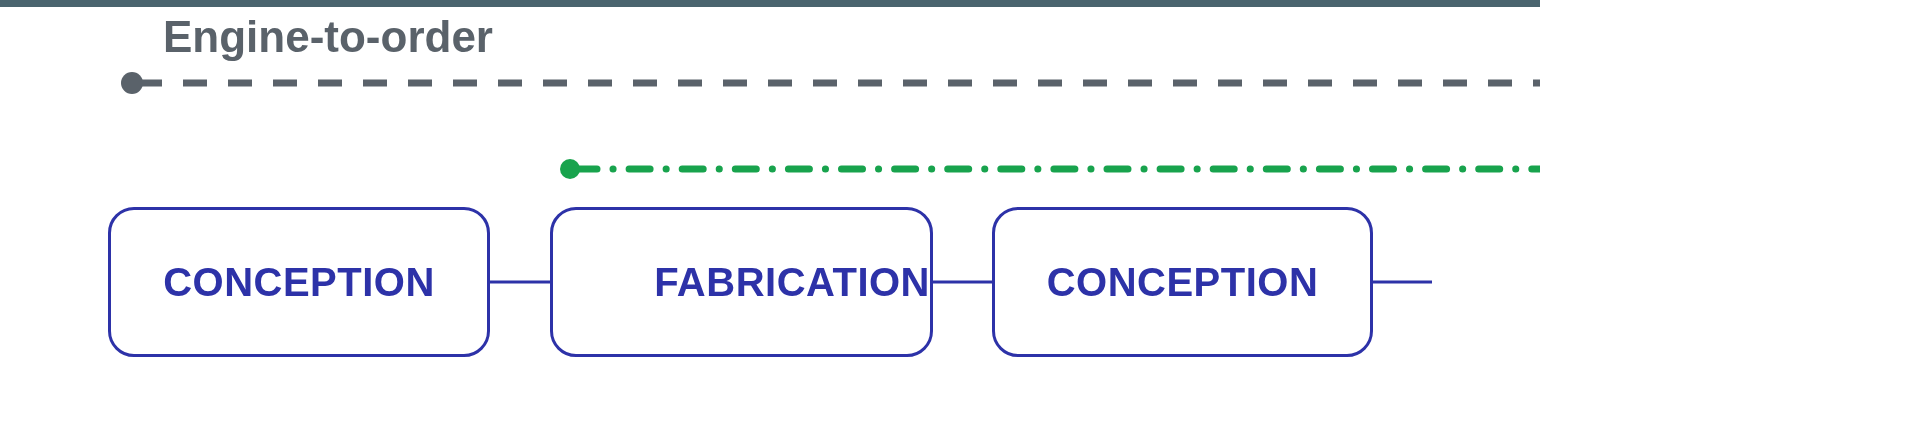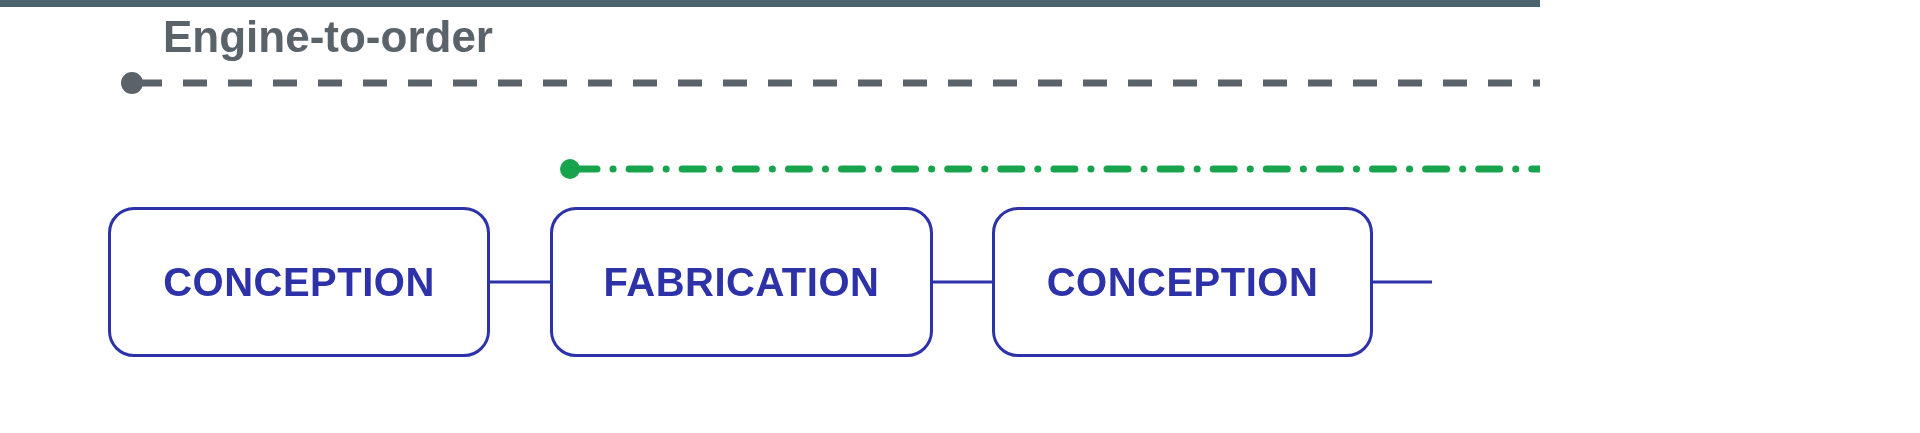--- a/index.html
+++ b/index.html
@@ -54,21 +54,21 @@
     justify-content: center;
   }
   .stage-box .stage-label {
     color: #2d32a8;
     font-weight: bold;
     font-size: 40px;
     letter-spacing: 0.5px;
     white-space: nowrap;
   }
   .stage-box.pos-0 { left: 108px;  width: 382px; }
-  .stage-box.pos-1 { left: 550px;  width: 383px; }
+  .stage-box.pos-1 { left: 550px;  width: 383px; justify-content: flex-end; }
   .stage-box.pos-2 { left: 992px;  width: 381px; }
   .stage-box.pos-3 { left: 1432px; width: 383px; }
 </style>
 </head>
 <body>
 
 <div class="canvas">
 
   <svg class="arrows-layer" viewBox="0 0 1920 433" xmlns="http://www.w3.org/2000/svg" aria-hidden="true">
 

